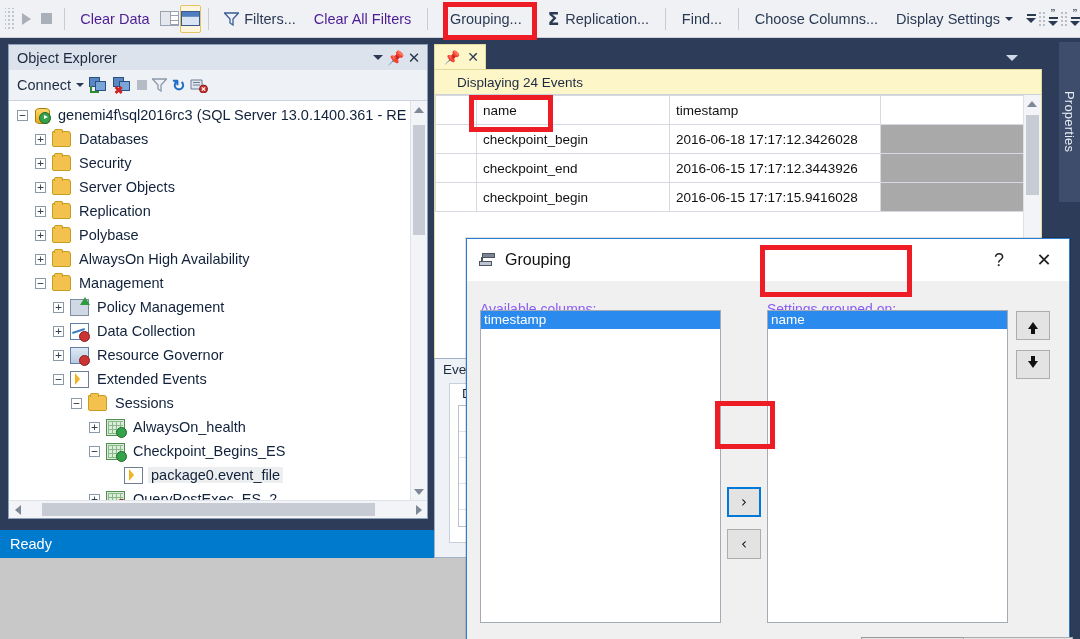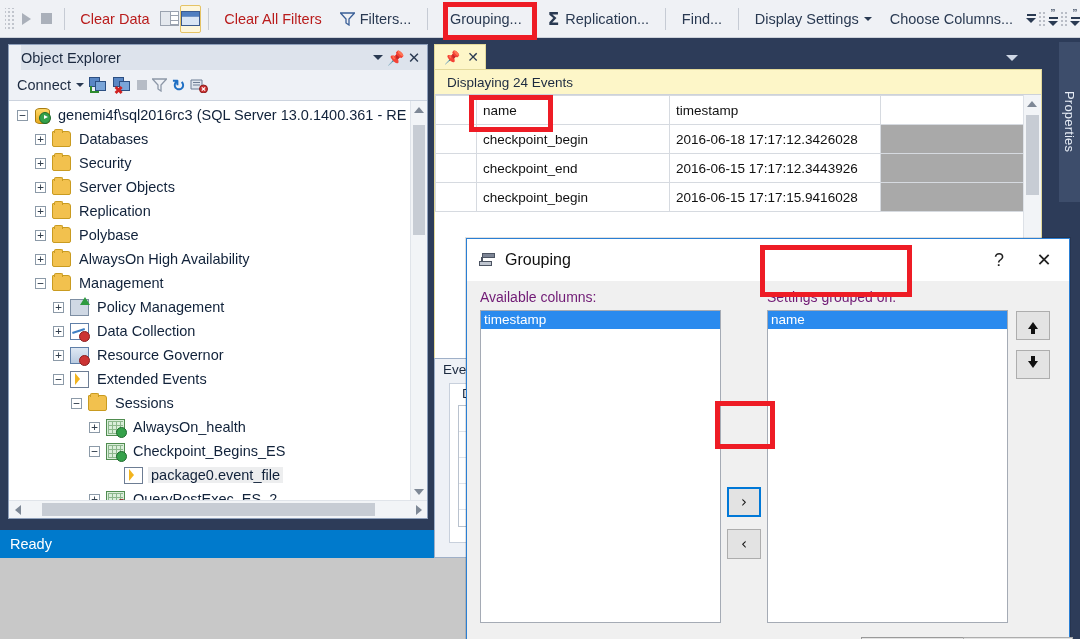--- a/index.html
+++ b/index.html
@@ -33,21 +33,21 @@
     background-size: 4px 4px; background-position: 2px 2px;
     opacity: .85;
   }
   .tb-sep { width: 1px; height: 22px; background: #c6cbd4; margin: 0 7px; }
   .tb-btn {
     padding: 3px 8px; height: 26px; line-height: 20px;
     display: flex; align-items: center; white-space: nowrap;
     border: 1px solid transparent; border-radius: 2px;
     color: #2a3a52;
   }
-  .tb-btn.disabled { color: #b91c1c; }
+  .tb-btn.disabled { color: #4c1d95; }
   .tb-icon-btn { display:flex; align-items:center; justify-content:center;
     width: 28px; height: 26px; border: 1px solid transparent; border-radius: 2px; }
   .tb-icon-btn.sel { border-color: #e5c365; background: #fdf6dc; }
   .play-tri { width:0;height:0;border-left:9px solid #aab0ba;border-top:6px solid transparent;border-bottom:6px solid transparent; }
   .stop-sq { width:11px;height:11px;background:#aab0ba; }
   .funnel { position: relative; width: 15px; height: 14px; }
   .funnel svg { display:block; }
   .grid-ico1 { width:19px; height:15px; border:1.5px solid #9aa2af; display:flex; box-sizing:border-box; background:#fff;}
   .grid-ico1 .l { width:9px; background:#e4e8ee; border-right:1.5px solid #9aa2af;}
   .grid-ico1 .r { flex:1; display:flex; flex-direction:column; }
@@ -74,22 +74,22 @@
   }
 
   
   .oe-panel {
     position:absolute; left:8px; top:6px; width:420px; height:475px;
     background:#eef1f6; border:1px solid #8fa0bb;
     box-sizing:border-box; display:flex; flex-direction:column;
   }
   .oe-title {
     height:25px; display:flex; align-items:center;
-    background:#dde3ec; padding:0 4px 0 0;
-    font-size:14.5px; color:#1c2a40;margin-left:12px;
+    background:#dde3ec; padding:0 4px 0 8px;
+    font-size:14.5px; color:#1c2a40;
   }
   .oe-title .spacer { flex:1; }
   .oe-tool { width:18px; height:18px; display:flex;align-items:center;justify-content:center; color:#2a3a52;}
   .oe-toolbar {
     height:30px; display:flex; align-items:center; gap:5px;
     background:#eef1f6; padding-left:8px; border-bottom:1px solid #ccd3de;
   }
   .connect-lbl { font-size:14.5px; color:#1c2a40; display:flex; align-items:center; }
   .srv-ico { position:relative; width:19px; height:16px; }
   .srv-ico .b1, .srv-ico .b2 { position:absolute; width:11px; height:10px; background:#5a87c4; border:1px solid #2c4f82; box-sizing:border-box;}
@@ -176,21 +176,21 @@
     display:flex; align-items:center; padding:0 6px 0 9px; gap:7px;
     font-size:14.5px; color:#1c2a40; box-sizing:border-box;
   }
   .tab-pin { font-size:13px; color:#2a3a52; }
   .tab-x { font-size:14px; color:#2a3a52; }
   .tabstrip-ovf { position:absolute; right:24px; top:4px; color:#d8e0ee; font-size:14px;}
   .doc-content {
     position:absolute; left:0; top:25px; right:0; bottom:0;
     background:#fdf6c8; border:1px solid #e3d99a; box-sizing:border-box;
   }
-  .disp-events { height:24px; display:flex; align-items:center; padding-left:12px;
+  .disp-events { height:24px; display:flex; align-items:center; padding-left:22px;
     font-size:13.5px; color:#1c2a40; }
   .grid-wrap { position:absolute; left:0; right:0; top:24px; bottom:0; background:#fff; border-top:1px solid #cdd2da;}
   .grid-table { width:100%; border-collapse:collapse; font-size:13.5px; color:#111; table-layout:fixed;}
   .grid-table th, .grid-table td {
     border:1px solid #d6dae0; height:28px; text-align:left; font-weight:normal;
     padding:0 6px; overflow:hidden; white-space:nowrap;
   }
   .grid-table th { background:#fff; }
   .col-sel { width:28px; background:#fff;}
   .col-name { width:180px; }
@@ -231,21 +231,21 @@
     padding:0 0 0 12px; box-sizing:border-box;
   }
   .dlg-ico { width:18px; height:15px; position:relative; margin-right:8px; flex:0 0 auto;}
   .dlg-ico .r1{position:absolute;left:3px;top:0;width:13px;height:5px;background:#7d8595;border:1px solid #4c5462;box-sizing:border-box;}
   .dlg-ico .r2{position:absolute;left:0;top:8px;width:13px;height:5px;background:#bfc5cf;border:1px solid #4c5462;box-sizing:border-box;}
   .dlg-ico .cn{position:absolute;left:2px;top:4px;width:1.5px;height:5px;background:#4c5462;}
   .dlg-name { font-size:16px; color:#111; flex:1; }
   .dlg-help { width:40px; text-align:center; font-size:18px; color:#222;}
   .dlg-close { width:50px; text-align:center; font-size:18px; color:#222;}
   .dlg-body { position:absolute; left:0; top:42px; right:0; bottom:0; }
-  .lbl { position:absolute; font-size:14px; color:#701a75; }
+  .lbl { position:absolute; font-size:14px; color:#8b5cf6;margin-top:12px; }
   .listbox {
     position:absolute; background:#fff; border:1px solid #a5abb5; overflow:hidden;
     box-sizing:border-box;
   }
   .lb-item { height:18px; line-height:18px; font-size:13.5px; padding:0 3px; color:#111;}
   .lb-item.sel { background:#2a8aee; color:#fff; }
   .mid-btn {
     position:absolute; width:34px; height:30px; background:#e3e3e3;
     border:1px solid #adadad; display:flex; align-items:center; justify-content:center;
     font-size:15px; color:#111; box-sizing:border-box; font-family:"DejaVu Sans", sans-serif;
@@ -295,43 +295,43 @@
           </div>
         </div>
     </div>
     <div class="tb-icon-btn sel">
       <div class="grid-ico2">
           <i class="h"></i>
           <i class="b"></i>
         </div>
     </div>
     <div class="tb-sep"></div>
-    <div class="tb-btn disabled">Clear All Filters</div>
     <div class="tb-btn">
       <span class="funnel" style="margin-right:5px;">
         <svg width="15" height="14" viewBox="0 0 15 14">
             <polygon points="0.5,1 14.5,1 9,7 9,13 6,11 6,7" fill="none" stroke="#3a5f97" stroke-width="1.3"></polygon>
           </svg>
       </span>
       <span>Filters...</span>
     </div>
+    <div class="tb-btn disabled">Clear All Filters</div>
     <div class="tb-sep"></div>
     <div class="tb-btn" style="margin-left:6px;">Grouping...</div>
     <div class="tb-btn" style="margin-left:8px;">
       <span class="sigma" style="margin-right:6px;">Σ</span>
       <span>Replication...</span>
     </div>
     <div class="tb-sep"></div>
     <div class="tb-btn">Find...</div>
     <div class="tb-sep"></div>
+    <div class="tb-btn">Choose Columns...</div>
     <div class="tb-btn">
       <span>Display Settings</span>
       <span class="caret-dn"></span>
     </div>
-    <div class="tb-btn">Choose Columns...</div>
     <div class="tb-overflow">
       <div class="ovf-col">
           <div class="ovf-bar"></div>
           <div class="ovf-arrow"></div>
         </div>
       <div class="ovf-dots"></div>
       <div class="ovf-col">
           <div class="ovf-quote">”</div>
           <div class="ovf-bar"></div>
           <div class="ovf-arrow"></div>

